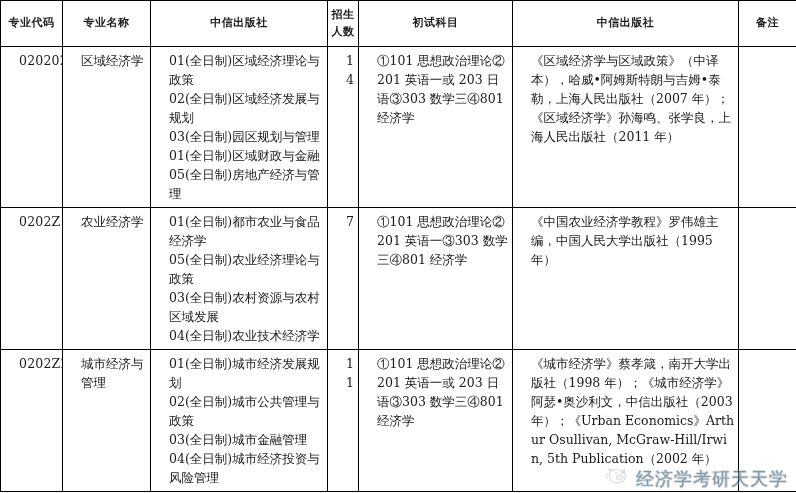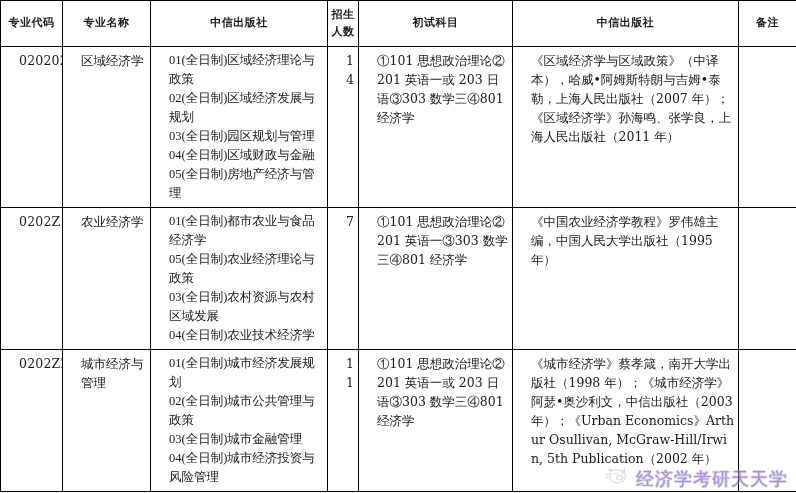--- a/index.html
+++ b/index.html
@@ -79,37 +79,37 @@
     padding-right: 1px;
     margin-left: 44px;
   }
   td.books {
     text-align: justify;
     text-justify: inter-ideograph;
     padding-left: 3px;
     padding-right: 2px;
   }
   td.remark { }
-  .dir-wrap { display: block; font-family: Liberation Serif, serif; }
+  .dir-wrap { display: block; }
 
   
   #watermark {
     position: absolute;
     right: 8px;
     bottom: 2px;
     display: flex;
     align-items: center;
     gap: 7px;
     pointer-events: none;
     opacity: 0.55;
   }
   #watermark .wm-text {
     font-family: "DejaVu Sans", "Liberation Sans", sans-serif;
     font-size: 18px;
-    color: #6d28d9;
+    color: #0c4a6e;
     text-shadow:
        1px 0 0 #b9b9b9, -1px 0 0 #b9b9b9,
        0 1px 0 #b9b9b9, 0 -1px 0 #b9b9b9;
     letter-spacing: 1px;
     white-space: nowrap;
   }
   #watermark .wm-logo { flex: 0 0 auto; }
 </style>
 </head>
 <body>
@@ -139,21 +139,21 @@
     </tr>
   </thead>
   <tbody id="table-body">
       <tr>
         <td class="code">020202</td>
         <td class="name">区域经济学</td>
         <td class="dir">
           <span class="dir-wrap">01(全日制)区域经济理论与政策</span>
           <span class="dir-wrap">02(全日制)区域经济发展与规划</span>
           <span class="dir-wrap">03(全日制)园区规划与管理</span>
-          <span class="dir-wrap">04(全日制)区域财政与金融</span>
+          <span class="dir-wrap">01(全日制)区域财政与金融</span>
           <span class="dir-wrap">05(全日制)房地产经济与管理</span>
         </td>
         <td class="num">14</td>
         <td class="exam">①101 思想政治理论②201 英语一或 203 日语③303 数学三④801 经济学</td>
         <td class="books">《区域经济学与区域政策》（中译本），哈威•阿姆斯特朗与吉姆•泰勒，上海人民出版社（2007 年）；《区域经济学》孙海鸣、张学良，上海人民出版社（2011 年）</td>
         <td class="remark"></td>
       </tr>
       <tr>
         <td class="code">0202Z1</td>
         <td class="name">农业经济学</td>

